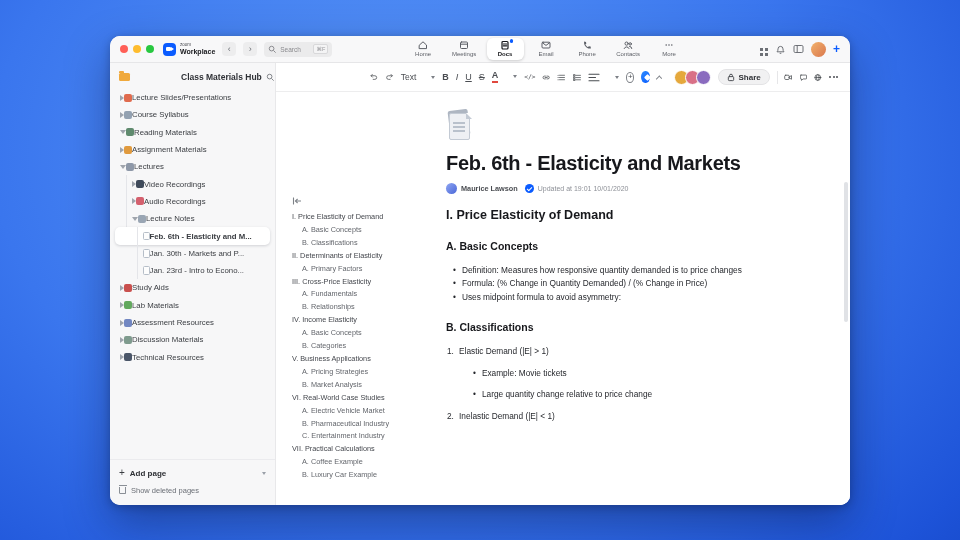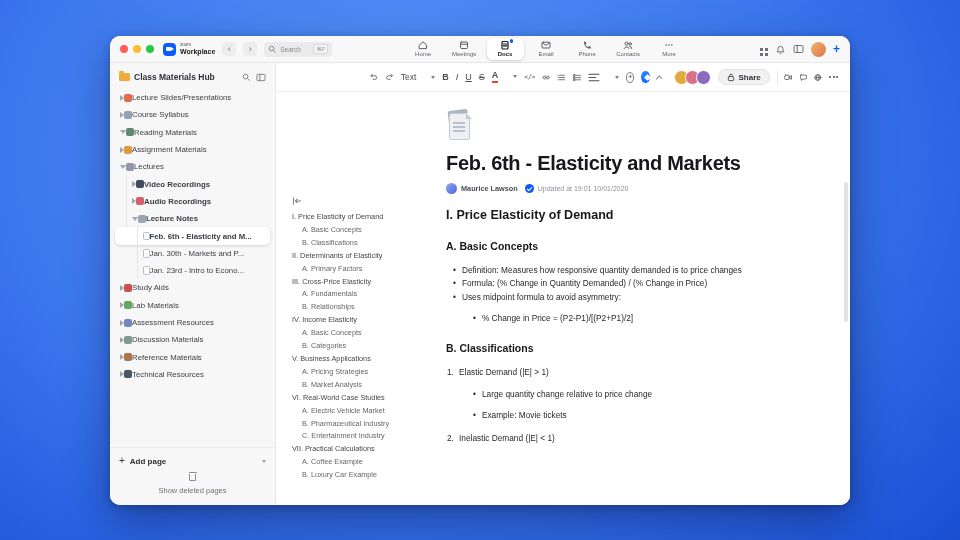--- a/index.html
+++ b/index.html
@@ -42,45 +42,45 @@
   .tb-right svg{stroke:#6d7076;fill:none;stroke-width:1;display:block;}
   .avatar-top{width:15px;height:15px;border-radius:50%;background:linear-gradient(135deg,#f2b26b,#d9774e);}
   .plus-top{color:#0b5cff;font-size:12px;font-weight:700;line-height:1;}
 
   
   .app-body{flex:1;display:flex;min-height:0;}
   .sidebar{width:166px;background:#f7f7f8;border-right:1px solid #e8e8ea;display:flex;flex-direction:column;padding-top:6px;}
   .sb-header{display:flex;align-items:center;gap:4px;padding:3px 9px 7px;}
   .folder{width:11px;height:8px;background:#f0a93c;border-radius:1.5px;position:relative;flex:0 0 auto;}
   .folder::before{content:"";position:absolute;top:-2px;left:0;width:5px;height:2px;background:#f0a93c;border-radius:1px 1px 0 0;}
-  .sb-title{font-size:8.5px;font-weight:700;color:#2f3136;white-space:nowrap;}
+  .sb-title{font-size:8.5px;font-weight:700;color:#2f3136;white-space:nowrap;margin-left:47px;}
   .sb-hicons{margin-left:auto;display:flex;gap:5px;align-items:center;}
   .sb-hicons svg{stroke:#75787e;fill:none;stroke-width:1;display:block;}
 
   .sb-tree{flex:1;overflow:hidden;padding:0 5px;}
   .s-item{height:17.3px;display:flex;align-items:center;gap:0;padding:0 4px;border-radius:5px;position:relative;
     font-size:7.8px;color:#3a3d42;white-space:nowrap;cursor:default;}
   .s-item.lvl0{padding-left:5px;}
-  .s-item.lvl1{padding-left:17px;font-weight:bold;}
+  .s-item.lvl1{padding-left:17px;}
   .s-item.lvl2{padding-left:28px;}
   .s-item.lvl1::before{content:"";position:absolute;left:11px;top:0;bottom:0;width:1px;background:#e4e5e9;}
   .s-item.lvl2::before{content:"";position:absolute;left:22px;top:0;bottom:0;width:1px;background:#e4e5e9;}
   .chev{width:0;height:0;flex:0 0 auto;}
   .chev-right .chev{border-left:4px solid #a0a5ad;border-top:3px solid transparent;border-bottom:3px solid transparent;}
   .chev-down .chev{border-top:4px solid #a0a5ad;border-left:3px solid transparent;border-right:3px solid transparent;}
   .swatch{width:8px;height:8px;border-radius:2px;flex:0 0 auto;}
   .file .swatch{width:6.5px;height:8.5px;background:#fdfdfd;border:1px solid #b6bec8;border-radius:1.5px;}
   .s-label{overflow:hidden;text-overflow:ellipsis;}
   .s-item.selected{background:#fff;box-shadow:0 1px 3px rgba(15,20,40,.16);font-weight:600;}
 
   .sb-footer{flex:0 0 auto;border-top:1px solid #ebebee;padding:8px 9px 10px;display:flex;flex-direction:column;gap:8px;}
   .add-row{display:flex;align-items:center;gap:5px;font-size:8px;color:#2f3136;font-weight:600;}
   .plus-g{font-size:10px;font-weight:400;color:#3a3d42;line-height:1;}
   .caret-down{width:0;height:0;border-top:3.5px solid #9aa0a8;border-left:2.5px solid transparent;border-right:2.5px solid transparent;margin-left:auto;}
-  .del-row{display:flex;align-items:center;gap:5px;font-size:7.5px;color:#6b6f76;flex-direction:column;}
+  .del-row{display:flex;align-items:center;gap:5px;font-size:7.5px;color:#6b6f76;}
   .trash{width:7px;height:7px;border:1px solid #8a8f96;border-top:none;border-radius:0 0 1.5px 1.5px;position:relative;flex:0 0 auto;}
   .trash::before{content:"";position:absolute;top:-2px;left:-1.5px;width:8px;height:1px;background:#8a8f96;}
 
   
   .main{flex:1;display:flex;flex-direction:column;min-width:0;background:#fff;}
   .toolbar{height:29px;border-bottom:1px solid #ededee;display:flex;align-items:center;gap:7px;padding:0 12px 0 94px;flex:0 0 auto;}
   .toolbar svg{stroke:#4a4d52;fill:none;stroke-width:1.1;stroke-linecap:round;stroke-linejoin:round;display:block;}
   .tbtn{display:flex;align-items:center;gap:14px;color:#4a4d52;font-size:8.5px;cursor:default;}
   .crt{width:0;height:0;border-top:3px solid #7d8187;border-left:2.5px solid transparent;border-right:2.5px solid transparent;margin-left:1px;}
   .bold{font-weight:700;font-size:9px;}
@@ -322,25 +322,20 @@
           </div>
             <div class="s-item lvl0 chev-right">
             <span class="chev"></span>
             <span class="swatch" style="background: rgb(114, 135, 194);"></span>
             <span class="s-label">Assessment Resources</span>
           </div>
             <div class="s-item lvl0 chev-right">
             <span class="chev"></span>
             <span class="swatch" style="background: rgb(127, 155, 142);"></span>
             <span class="s-label">Discussion Materials</span>
-          </div>
-            <div class="s-item lvl0 chev-right">
-            <span class="chev"></span>
-            <span class="swatch" style="background: rgb(168, 118, 74);"></span>
-            <span class="s-label">Reference Materials</span>
           </div>
             <div class="s-item lvl0 chev-right">
             <span class="chev"></span>
             <span class="swatch" style="background: rgb(74, 85, 104);"></span>
             <span class="s-label">Technical Resources</span>
           </div>
           </div>
 
         <div class="sb-footer">
           <div class="add-row">
@@ -506,39 +501,35 @@
                 <span class="btxt">Definition: Measures how responsive quantity demanded is to price changes</span>
               </div>
                 <div class="block li1">
 
                 <span class="btxt">Formula: (% Change in Quantity Demanded) / (% Change in Price)</span>
               </div>
                 <div class="block li1">
 
                 <span class="btxt">Uses midpoint formula to avoid asymmetry:</span>
               </div>
-                <div class="block li2">
-
-                <span class="btxt">% Change in Price = (P2-P1)/[(P2+P1)/2]</span>
-              </div>
                 <div class="block h2">
                 
                 <span class="btxt">B. Classifications</span>
               </div>
                 <div class="block num">
                 <span class="marker">1.</span>
                 <span class="btxt">Elastic Demand (|E| &gt; 1)</span>
               </div>
                 <div class="block li2">
 
+                <span class="btxt">Example: Movie tickets</span>
+              </div>
+                <div class="block li2">
+
                 <span class="btxt">Large quantity change relative to price change</span>
-              </div>
-                <div class="block li2">
-
-                <span class="btxt">Example: Movie tickets</span>
               </div>
                 <div class="block num">
                 <span class="marker">2.</span>
                 <span class="btxt">Inelastic Demand (|E| &lt; 1)</span>
               </div>
               </div>
           </div>
 
           <div class="scroll-thumb"></div>
         </div>

